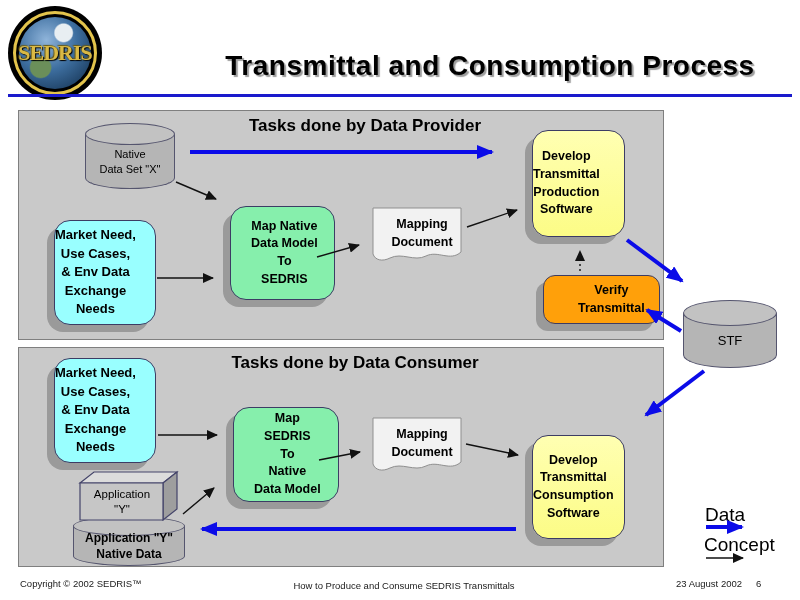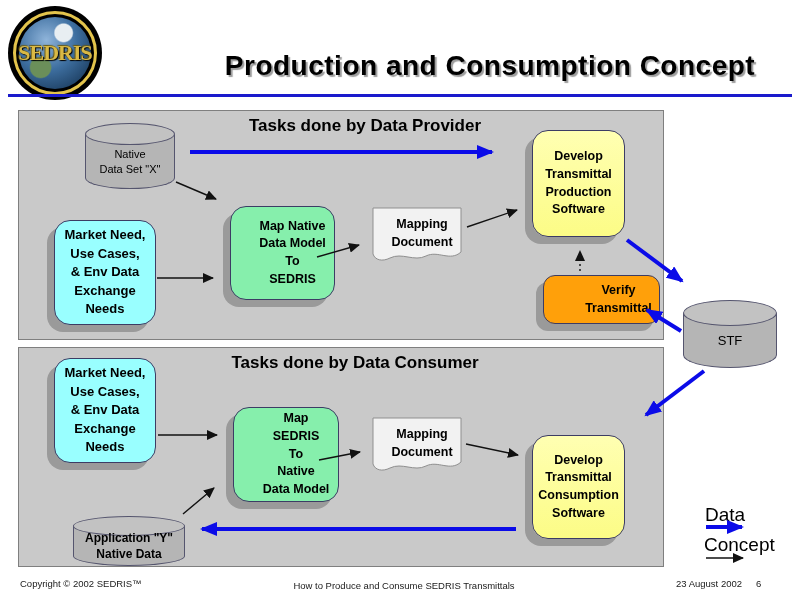--- a/index.html
+++ b/index.html
@@ -27,21 +27,21 @@
 
   
   .panel { position:absolute; background:#C9C9C9; border:1px solid #7F7F7F; }
   .panel-provider { left:18px; top:110px; width:644px; height:228px; }
   .panel-consumer { left:18px; top:347px; width:644px; height:218px; }
   .section-title { position:absolute; width:340px; text-align:center;
     font-size:17px; font-weight:bold; }
 
   
   .rbox { position:absolute; border:1.6px solid #3C3C64; border-radius:16px;
-    box-shadow:-7px 7px 0 #9A9A9A; display:flex; align-items:center; justify-content:center;
+    box-shadow:-7px 7px 0 #9A9A9A; display:flex; align-items:center; 
     text-align:center; font-weight:bold; }
   .rbox .label { white-space:pre-line; line-height:1.42; }
   .cyanbox   { background:#99FFFF; font-size:13px; }
   .pinkbox   { background:#86efac; font-size:12.5px;padding-left:20px; }
   .yellowbox { background:linear-gradient(#FFFFB2, #FCFC86); font-size:12.5px; }
   .orangebox { background:#FFA00A; font-size:12.5px; border-radius:12px; }
 
   
   .cyl { position:absolute; }
   .cyl-body { position:absolute; left:0; right:0; top:var(--ry); bottom:0;
@@ -79,21 +79,21 @@
 </head>
 <body>
 
 <div class="canvas">
 
   <div class="logo">
     <div class="logo-earth"></div>
     <div class="logo-ring"></div>
     <div class="logo-text">SEDRIS</div>
   </div>
-  <div class="slide-title">Production and Consumption Concept</div>
+  <div class="slide-title">Transmittal and Consumption Process</div>
   <div class="title-rule"></div>
 
   <div class="panel panel-provider"></div>
   <div class="section-title" style="left:195px; top:116px;">Tasks done by Data Provider</div>
 
   <div class="panel panel-consumer"></div>
   <div class="section-title" style="left:185px; top:353px;">Tasks done by Data Consumer</div>
 
   <div class="cyl z2" style="left:85px; top:123px; width:90px; height:66px; --ry:11px; font-size:11px;">
     <div class="cyl-body"></div>
@@ -174,20 +174,29 @@
 Software</div>
   </div>
 
   <div class="cyl z2" style="left:73px; top:516px; width:112px; height:50px; --ry:10px; font-size:12px; font-weight:bold;">
     <div class="cyl-body"></div>
     <div class="cyl-top"></div>
     <div class="cyl-label">Application "Y"
 Native Data</div>
   </div>
 
+  <div class="box3d z3" style="left:66px; top:468px; width:113px; height:53px;">
+    <svg width="113" height="53" viewBox="0 0 113 53">
+      <polygon points="14,15 28,4 111,4 97,15" fill="#DCDCDC" stroke="#44446a" stroke-width="1.2"></polygon>
+      <polygon points="97,15 111,4 111,41 97,52" fill="#9E9E9E" stroke="#44446a" stroke-width="1.2"></polygon>
+      <polygon points="14,15 97,15 97,52 14,52" fill="#C6C6C6" stroke="#44446a" stroke-width="1.2"></polygon>
+    </svg>
+    <div class="label">Application
+"Y"</div>
+  </div>
 
   <svg class="arrows" width="800" height="600" viewBox="0 0 800 600">
     <defs>
       <marker id="mb" markerUnits="userSpaceOnUse" markerWidth="18" markerHeight="14" refX="15" refY="7" orient="auto">
         <path d="M0,0 L17,7 L0,14 Z" fill="#0B0BE8"></path>
       </marker>
       <marker id="mk" markerUnits="userSpaceOnUse" markerWidth="12" markerHeight="10" refX="10" refY="5" orient="auto">
         <path d="M0,0 L11,5 L0,10 Z" fill="#111111"></path>
       </marker>
     </defs>

